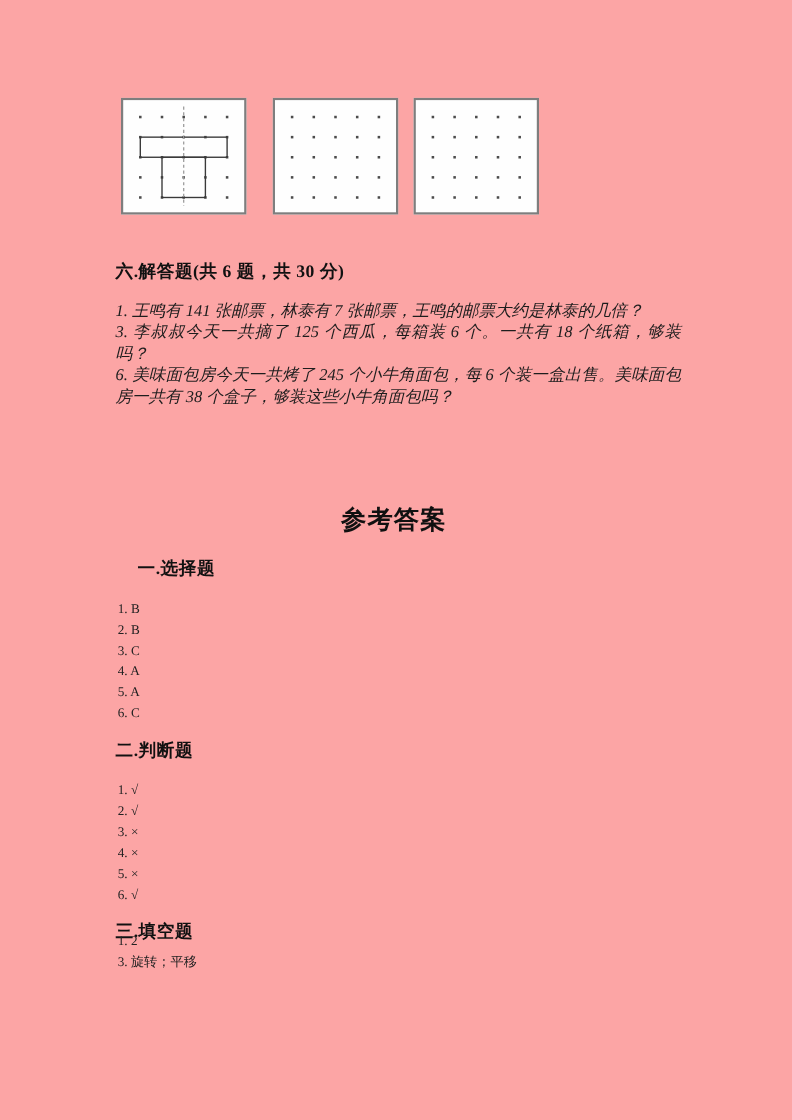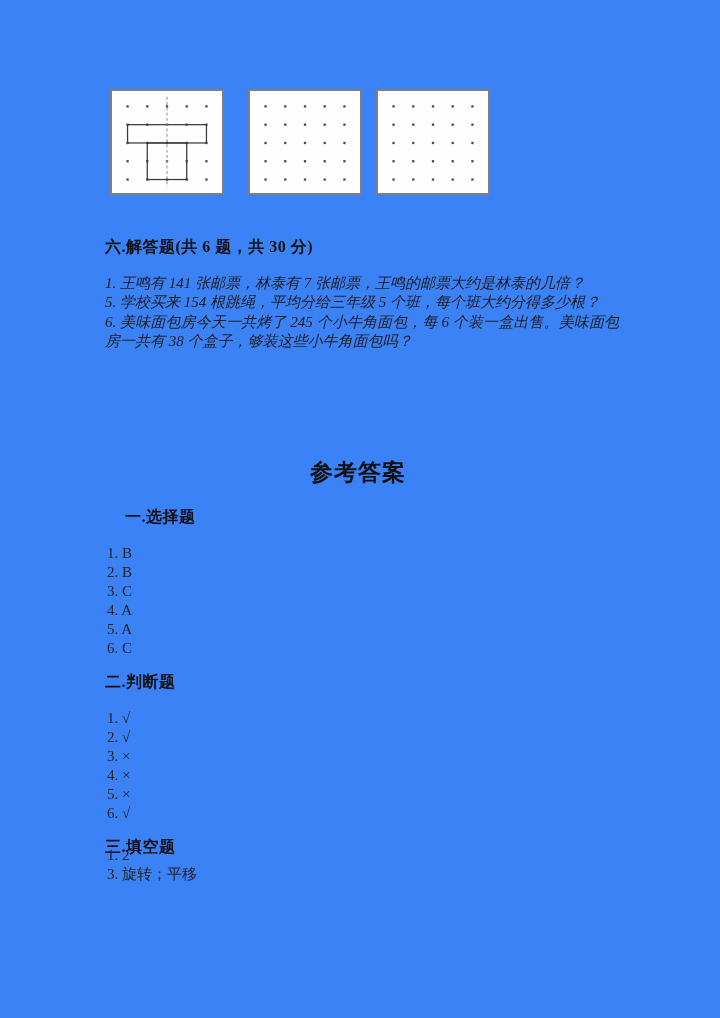--- a/index.html
+++ b/index.html
@@ -1,19 +1,19 @@
 <!DOCTYPE html>
 <html><head>
 <meta charset="utf-8">
 <style>
   html,body{margin:0;padding:0;background:#ffffff;}
   .page{
     position:relative;
     width:720px;height:1018px;
-    background:#3b82f6;
+    background:#fca5a5;
     font-family:"Liberation Serif","DejaVu Serif",serif;
     color:#1d1d1d;
     overflow:hidden;
   }
   .grid-box{
     position:absolute;top:89px;
     width:114px;height:106px;
     border:2px solid #7e7e7e;
     background:#fefefe;
     box-sizing:border-box;
@@ -46,21 +46,21 @@
     letter-spacing:1px;
     margin:0;
   }
 
   #ans-heading-0{top:507px;margin-left:20px;}
   #ans-heading-1{top:672px;}
   #ans-heading-2{top:837px;}
 
   .ans-items{
     position:absolute;left:107px;
-    font-size:15px;line-height:18.9px;color:#222;
+    font-size:12px;line-height:18.9px;color:#222;
   }
   #ans-items-0{top:544px;}
   #ans-items-1{top:709px;}
   #ans-items-2{top:846px;}
 </style>
 </head>
 <body>
 
 <div class="page">
 
@@ -152,21 +152,21 @@
         <rect x="55.8" y="90.8" width="2.4" height="2.4" fill="#4c4c4c"></rect>
         <rect x="76.3" y="90.8" width="2.4" height="2.4" fill="#4c4c4c"></rect>
         <rect x="96.8" y="90.8" width="2.4" height="2.4" fill="#4c4c4c"></rect>
       </svg>
     </div>
 
   <div class="sec-heading" id="sec6-heading">六.解答题(共 6 题，共 30 分)</div>
 
   <div class="problems">
     <div class="problem-item">1. 王鸣有 141 张邮票，林泰有 7 张邮票，王鸣的邮票大约是林泰的几倍？</div>
-    <div class="problem-item">5. 学校买来 154 根跳绳，平均分给三年级 5 个班，每个班大约分得多少根？</div>
+    <div class="problem-item">3. 李叔叔今天一共摘了 125 个西瓜，每箱装 6 个。一共有 18 个纸箱，够装吗？</div>
     <div class="problem-item">6. 美味面包房今天一共烤了 245 个小牛角面包，每 6 个装一盒出售。美味面包房一共有 38 个盒子，够装这些小牛角面包吗？</div>
   </div>
 
   <h1 class="answers-title">参考答案</h1>
 
   <div class="sec-heading" id="ans-heading-0">一.选择题</div>
   <div class="ans-items" id="ans-items-0">
     <div>1. B</div>
     <div>2. B</div>
     <div>3. C</div>

